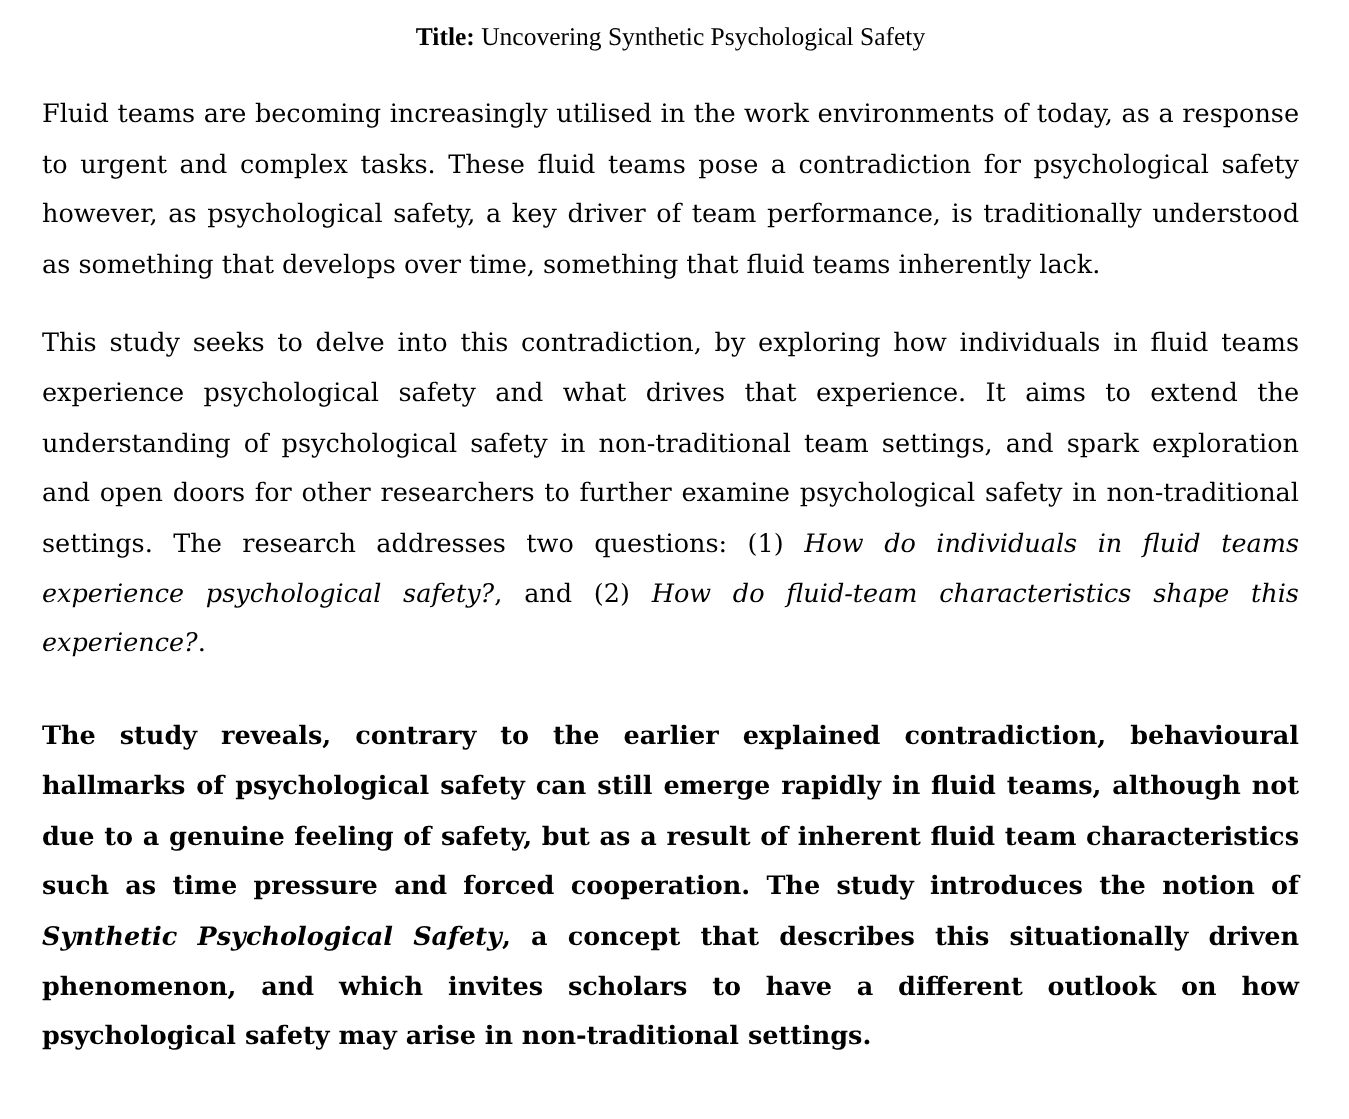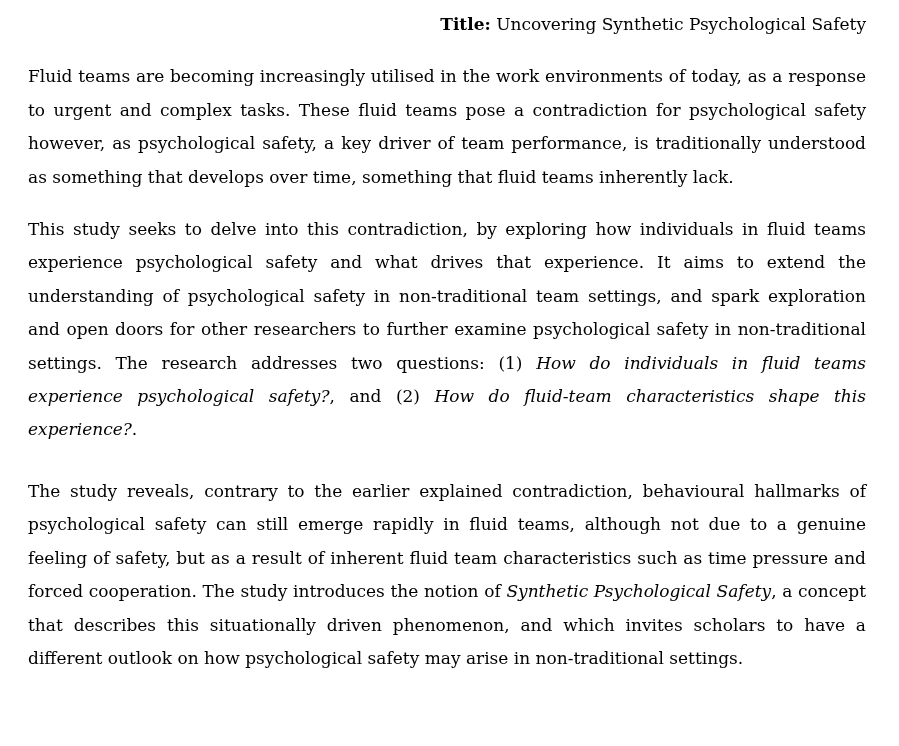--- a/index.html
+++ b/index.html
@@ -20,24 +20,26 @@
     font-family: "DejaVu Serif", serif;
     font-size: 17px;
     line-height: 33.4px;
     color: #000000;
   }
   .para {
     margin: 0 0 19px 0;
     text-align: justify;
   }
   .title-line {
-    text-align: right;
+    text-align: center;
+    font-family: Liberation Serif, serif;
   }
   #paragraphs .para:nth-of-type(3) {
     margin-top: 28px;
+    font-weight: bold;
   }
   .bold { font-weight: bold; }
   .italic { font-style: italic; }
   .normal { font-style: normal; }
 </style>
 </head>
 <body>
 
 <main class="doc">
   <p class="para title-line">

